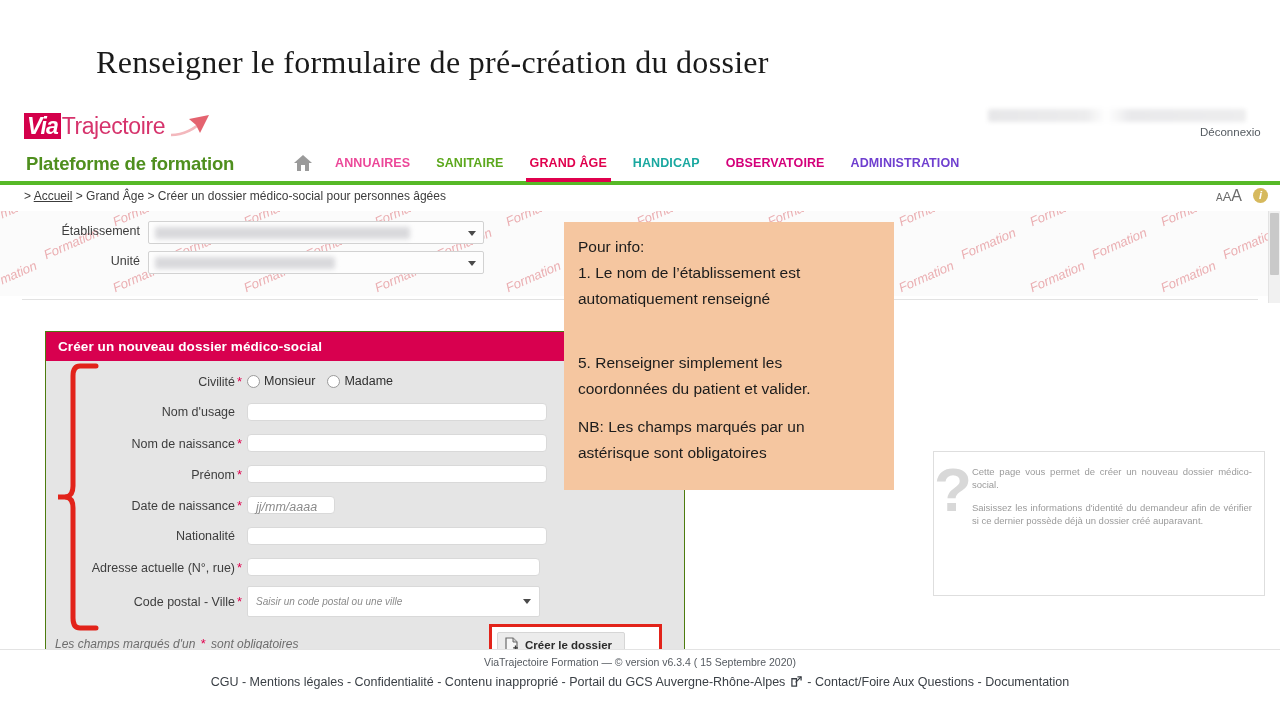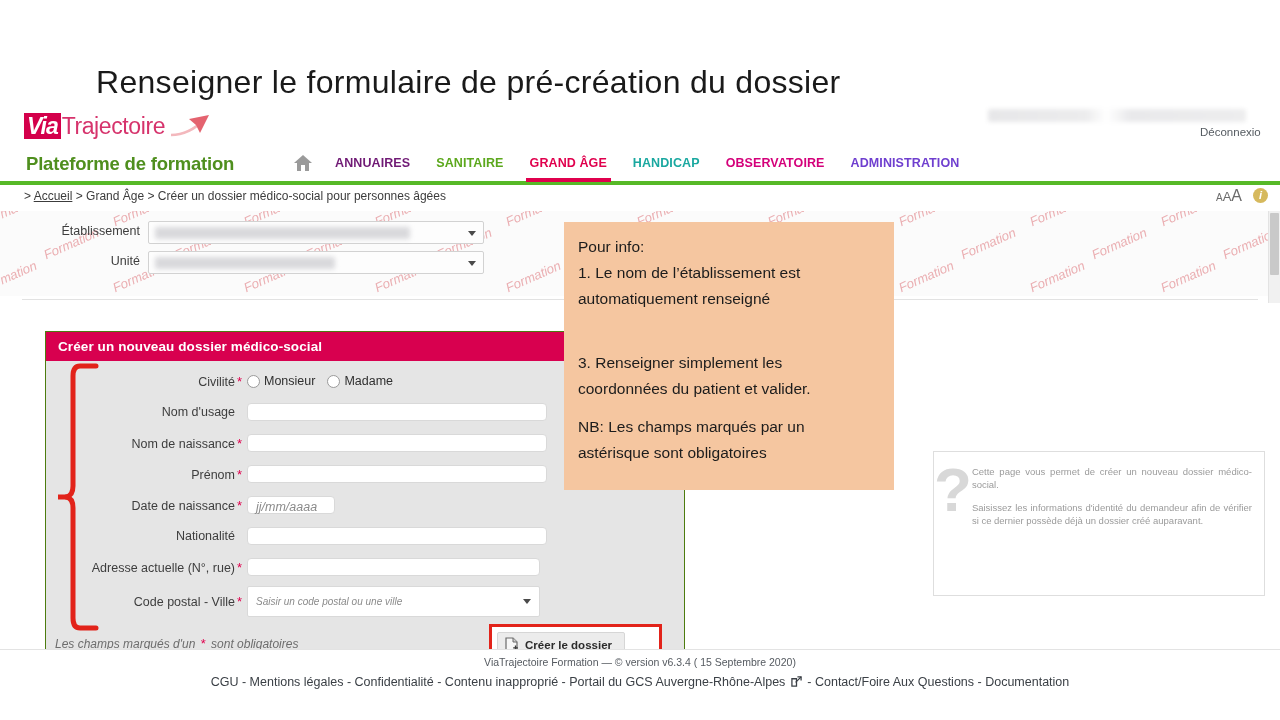--- a/index.html
+++ b/index.html
@@ -11,27 +11,28 @@
   }
   #slide {
     position: relative;
     width: 1280px; height: 720px;
     background: #ffffff;
   }
 
   
   #slide-title {
     position: absolute;
-    left: 96px; top: 64px;
+    left: 96px; top: 44px;
     width: 1000px;
     font-size: 32px;
     font-weight: 400;
     color: #1a1a1a;
     letter-spacing: 0.3px;
     white-space: nowrap;
+    font-family: Liberation Serif, serif;
   }
 
   
   #shot {
     position: absolute;
     left: 0; top: 103px;
     width: 1280px; height: 592px;
     background: #ffffff;
     overflow: hidden;
   }
@@ -476,21 +477,21 @@
       <div class="user-blur"></div>
       <div class="logout">Déconnexio</div>
     </div>
 
     <div class="navbar">
       <div class="platform">Plateforme de formation</div>
       <svg class="home-icon" width="20" height="18" viewBox="0 0 20 18">
         <path d="M10 1 L19 9 L16 9 L16 17 L12 17 L12 11 L8 11 L8 17 L4 17 L4 9 L1 9 Z" fill="#9a9a9a"></path>
       </svg>
       <div class="navitems">
-        <div class="navitem" style="color:#701a75">
+        <div class="navitem" style="color:#ec4899">
           <span>ANNUAIRES</span>
         </div>
         <div class="navitem" style="color:#5ca81d">
           <span>SANITAIRE</span>
         </div>
         <div class="navitem active" style="color:#e0004d">
           <span>GRAND ÂGE</span>
         </div>
         <div class="navitem" style="color:#1aa8a0">
           <span>HANDICAP</span>
@@ -695,20 +696,20 @@
   <svg class="brace" viewBox="0 0 42 270">
     <path d="M38 4 L22 4 Q15 4 15 14 L15 124 Q15 134 8 135 Q15 136 15 146 L15 256 Q15 266 22 266 L38 266" stroke="#e2231a" stroke-width="5" fill="none" stroke-linecap="round" stroke-linejoin="round"></path>
     <path d="M8 135 L0 135" stroke="#e2231a" stroke-width="5" stroke-linecap="round"></path>
   </svg>
 
   <div class="callout">
     <p>Pour info:</p>
     <p>1. Le nom de l’établissement est</p>
     <p>automatiquement renseigné</p>
     <div class="gap"></div>
-    <p>3. Renseigner simplement les</p>
+    <p>5. Renseigner simplement les</p>
     <p>coordonnées du patient et valider.</p>
     <div class="gap2"></div>
     <p>NB: Les champs marqués par un</p>
     <p>astérisque sont obligatoires</p>
   </div>
 
 </div>
 
 </body></html>

